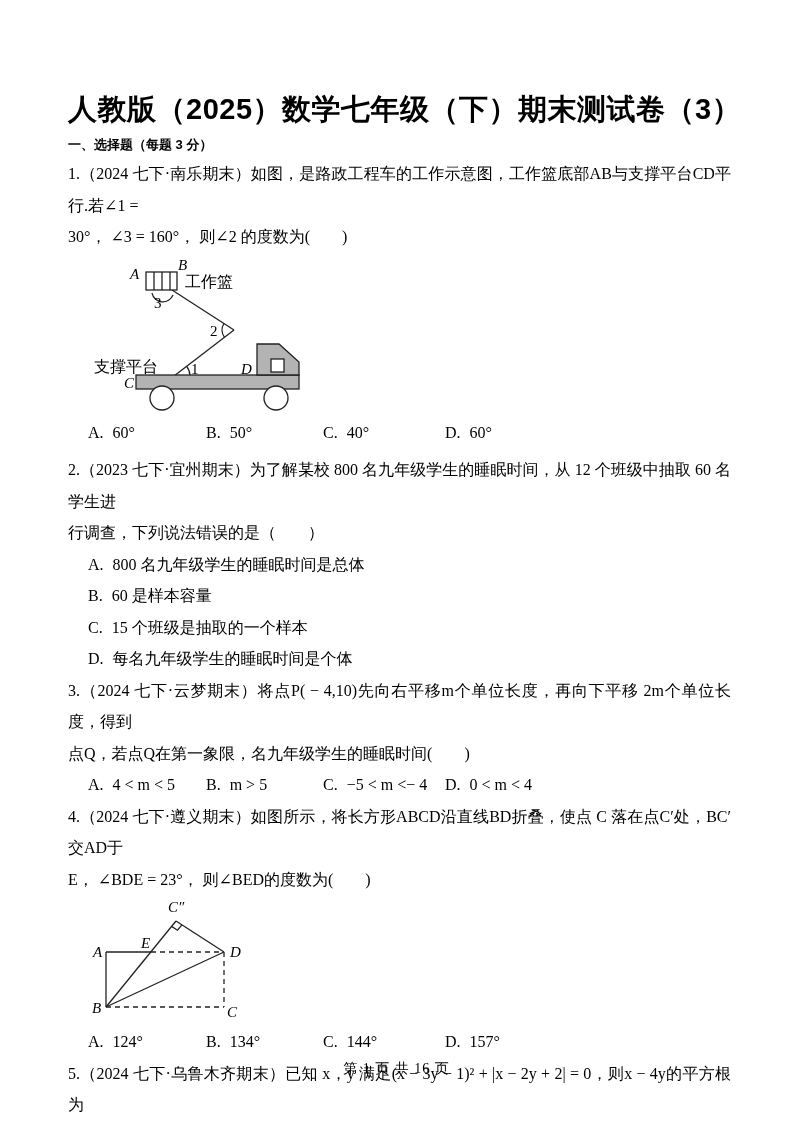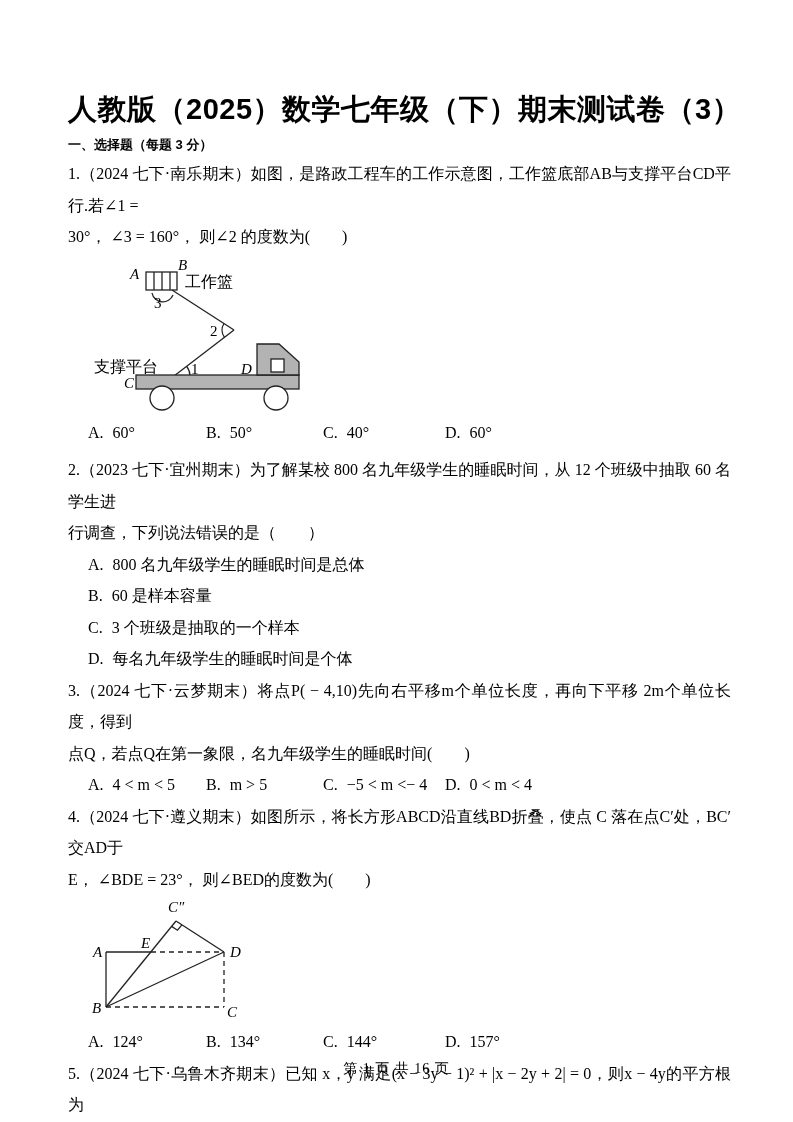--- a/index.html
+++ b/index.html
@@ -91,21 +91,21 @@
     <span class="opt"><span class="opt-label">D.</span><span>60°</span></span>
   </div>
 
   <div class="para q2">
     <span class="ln">2.（2023 七下·宜州期末）为了解某校 800 名九年级学生的睡眠时间，从 12 个班级中抽取 60 名学生进</span>
     <span class="ln">行调查，下列说法错误的是（　　）</span>
   </div>
   <div class="opt-stack">
     <div class="opt"><span class="opt-label">A.</span><span>800 名九年级学生的睡眠时间是总体</span></div>
     <div class="opt"><span class="opt-label">B.</span><span>60 是样本容量</span></div>
-    <div class="opt"><span class="opt-label">C.</span><span>3 个班级是抽取的一个样本</span></div>
+    <div class="opt"><span class="opt-label">C.</span><span>15 个班级是抽取的一个样本</span></div>
     <div class="opt"><span class="opt-label">D.</span><span>每名九年级学生的睡眠时间是个体</span></div>
   </div>
 
   <div class="para">
     <span class="ln">3.（2024 七下·云梦期末）将点P( − 4,10)先向右平移m个单位长度，再向下平移 2m个单位长度，得到</span>
     <span class="ln">点Q，若点Q在第一象限，名九年级学生的睡眠时间(　　)</span>
   </div>
   <div class="opt-row">
     <span class="opt"><span class="opt-label">A.</span><span>4 &lt; m &lt; 5</span></span>
     <span class="opt"><span class="opt-label">B.</span><span>m &gt; 5</span></span>

